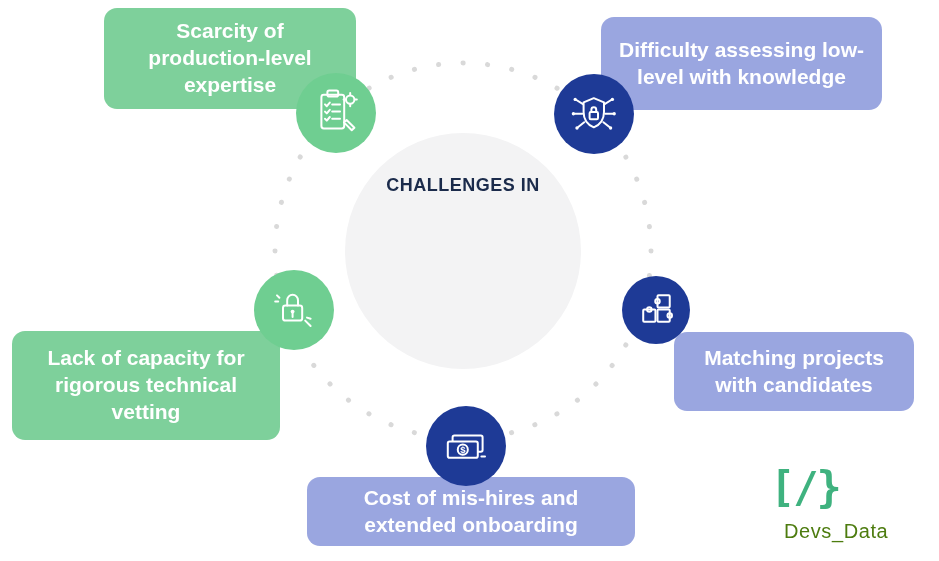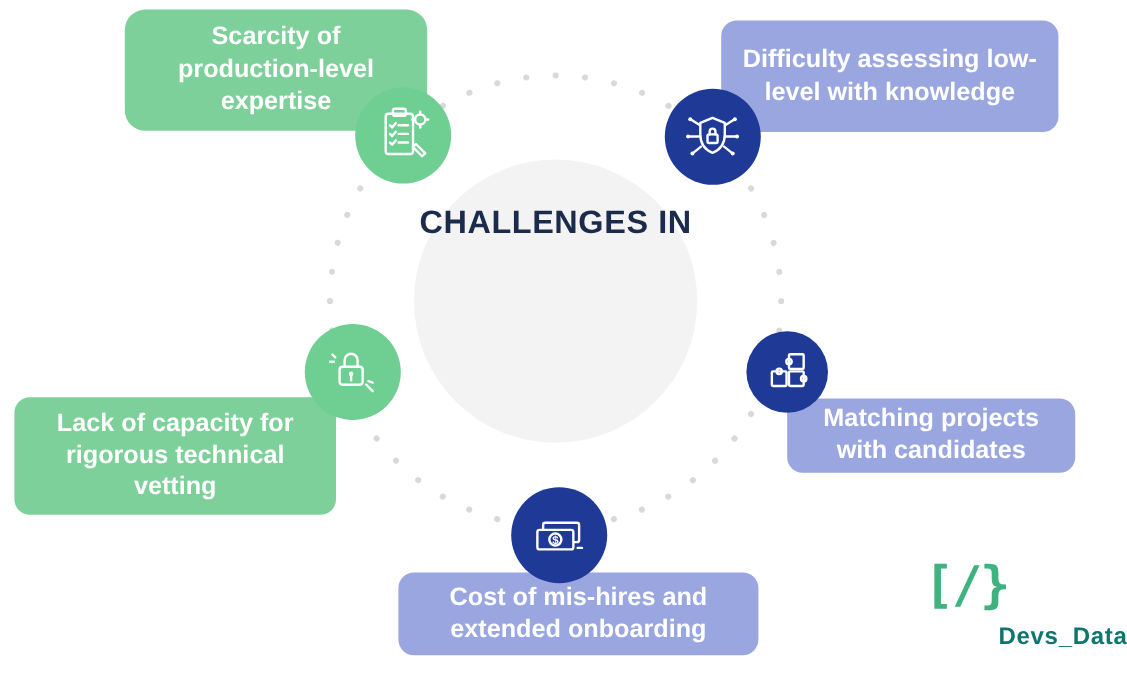--- a/index.html
+++ b/index.html
@@ -29,21 +29,21 @@
     background: #f3f3f4;
   }
 
   .center-title {
     position: absolute;
     left: 263px; top: 170px;
     width: 400px;
     text-align: center;
     color: #1b2b4b;
     font-weight: 800;
-    font-size: 27px;
+    font-size: 18px;
     letter-spacing: 0.5px;
   }
   .center-title .line { margin-bottom: 26px; line-height: 30px; }
 
   .card {
     position: absolute;
     display: flex;
     align-items: center;
     justify-content: center;
     text-align: center;
@@ -51,25 +51,25 @@
     font-weight: 700;
     font-size: 21px;
     line-height: 1.28;
     border-radius: 13px;
     padding: 8px 14px;
     z-index: 1;
   }
   .card.green   { background: #7ed09b; }
   .card.lavender{ background: #9aa6e0; }
 
-  .card-scarcity { left: 104px; top: 8px;   width: 252px; height: 101px; border-radius: 17px; }
+  .card-scarcity { left: 104px; top: 8px;   width: 252px; height: 101px; }
   .card-media    { left: 601px; top: 17px;  width: 281px; height: 93px;  }
-  .card-vetting  { left: 12px;  top: 331px; width: 268px; height: 98px; justify-content: flex-end; }
-  .card-matching { left: 656px; top: 332px; width: 240px; height: 62px;  }
-  .card-cost     { left: 332px; top: 477px; width: 300px; height: 69px;  }
+  .card-vetting  { left: 12px;  top: 331px; width: 268px; height: 109px; justify-content: flex-end; }
+  .card-matching { left: 674px; top: 332px; width: 240px; height: 79px;  }
+  .card-cost     { left: 307px; top: 477px; width: 328px; height: 69px;  }
 
   .icon-circle {
     position: absolute;
     border-radius: 50%;
     display: flex;
     align-items: center;
     justify-content: center;
     z-index: 2;
   }
   .icon-circle.green { background: #6fce91; }
@@ -89,25 +89,25 @@
     left: 770px; top: 462px;
     font-family: "DejaVu Sans Mono", monospace;
     font-weight: 700;
     font-size: 42px;
     line-height: 52px;
     color: #3fb27f;
     letter-spacing: -2px;
   }
   .logo-text {
     position: absolute;
-    left: 832px; top: 520px;
-    font-weight: 700;
+    left: 784px; top: 520px;
+    font-weight: 400;
     font-size: 20px;
     letter-spacing: 0.6px;
-    color: #0f766e;
+    color: #4d7c0f;
   }
 </style>
 </head>
 <body>
 
 <div class="canvas">
 
   <svg class="ring-layer" viewBox="0 0 939 561">
     <circle cx="463" cy="251" r="188" fill="none" stroke="#d9d9d9" stroke-width="5" stroke-linecap="round" stroke-dasharray="0.1 24.5"></circle>
   </svg>

